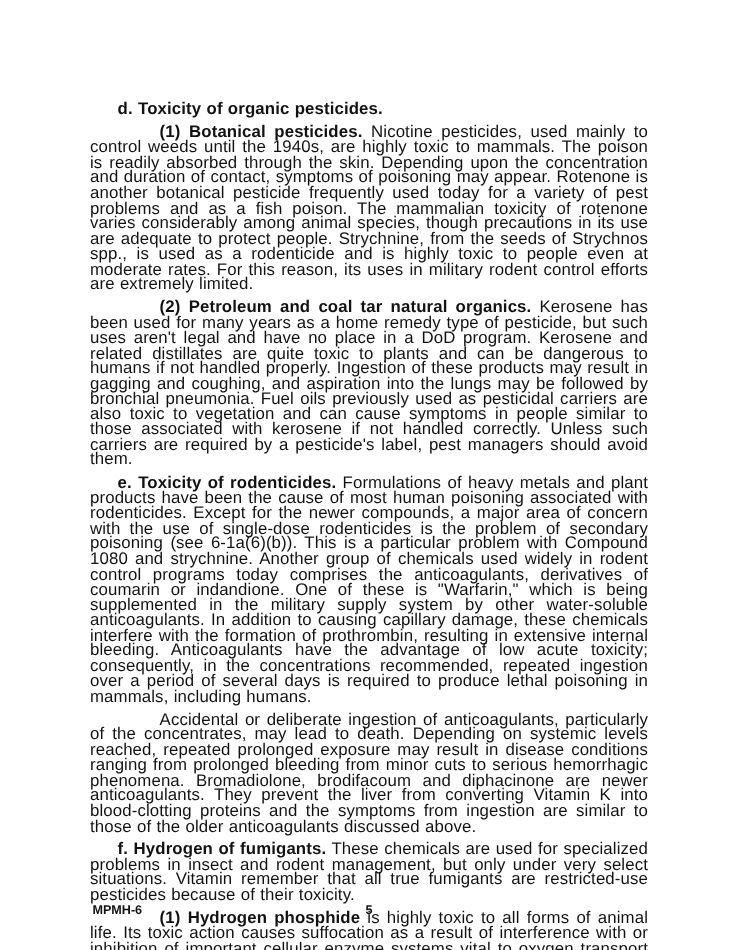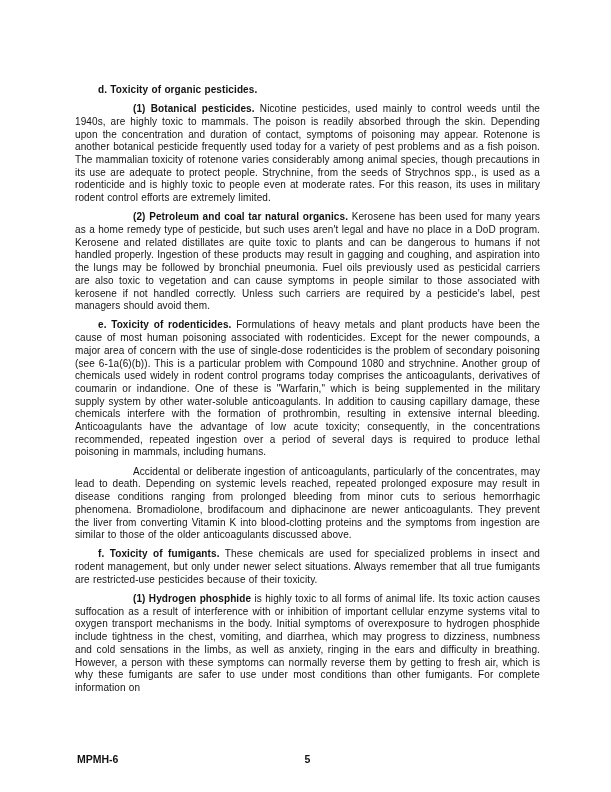--- a/index.html
+++ b/index.html
@@ -16,21 +16,21 @@
     font-family: "Liberation Sans", sans-serif;
     color: #121212;
   }
   .doc-body {
     position: absolute;
     top: 84px;
     left: 75px;
     width: 465px;
   }
   .doc-para {
-    font-size: 10px;
+    font-size: 14px;
     line-height: 12.7px;
     text-align: justify;
     margin: 0 0 6.5px 0;
     letter-spacing: 0.1px;
     word-spacing: 0.4px;
   }
   .ti-shallow { text-indent: 23px; }
   .ti-deep    { text-indent: 58px; }
   .doc-para .b { font-weight: bold; }
   .doc-para .u { text-underline-offset: 1.5px; }
@@ -61,20 +61,20 @@
 </head>
 <body>
 
 <div class="page">
   <div class="doc-body">
       <p class="doc-para ti-shallow"><span class="b">d.  Toxicity of organic pesticides.</span></p>
       <p class="doc-para ti-deep"><span class="b">(1)  </span><span class="b">Botanical pesticides.</span><span>  Nicotine pesticides, used mainly to control weeds until the 1940s, are highly toxic to mammals. The poison is readily absorbed through the skin. Depending upon the concentration and duration of contact, symptoms of poisoning may appear. Rotenone is another botanical pesticide frequently used today for a variety of pest problems and as a fish poison. The mammalian toxicity of rotenone varies considerably among animal species, though precautions in its use are adequate to protect people. Strychnine, from the seeds of </span><span class="u">Strychnos</span><span> spp., is used as a rodenticide and is highly toxic to people even at moderate rates. For this reason, its uses in military rodent control efforts are extremely limited.</span></p>
       <p class="doc-para ti-deep"><span class="b">(2)  </span><span class="b">Petroleum and coal tar natural organics.</span><span>  Kerosene has been used for many years as a home remedy type of pesticide, but such uses aren't legal and have no place in a DoD program. Kerosene and related distillates are quite toxic to plants and can be dangerous to humans if not handled properly. Ingestion of these products may result in gagging and coughing, and aspiration into the lungs may be followed by bronchial pneumonia. Fuel oils previously used as pesticidal carriers are also toxic to vegetation and can cause symptoms in people similar to those associated with kerosene if not handled correctly. Unless such carriers are required by a pesticide's label, pest managers should avoid them.</span></p>
       <p class="doc-para ti-shallow"><span class="b">e.  </span><span class="b">Toxicity of rodenticides.</span><span>  Formulations of heavy metals and plant products have been the cause of most human poisoning associated with rodenticides. Except for the newer compounds, a major area of concern with the use of single-dose rodenticides is the problem of secondary poisoning (see 6-1a(6)(b)). This is a particular problem with Compound 1080 and strychnine. Another group of chemicals used widely in rodent control programs today comprises the anticoagulants, derivatives of coumarin or indandione. One of these is "Warfarin," which is being supplemented in the military supply system by other water-soluble anticoagulants. In addition to causing capillary damage, these chemicals interfere with the formation of prothrombin, resulting in extensive internal bleeding. Anticoagulants have the advantage of low acute toxicity; consequently, in the concentrations recommended, repeated ingestion over a period of several days is required to produce lethal poisoning in mammals, including humans.</span></p>
       <p class="doc-para ti-deep"><span>Accidental or deliberate ingestion of anticoagulants, particularly of the concentrates, may lead to death. Depending on systemic levels reached, repeated prolonged exposure may result in disease conditions ranging from prolonged bleeding from minor cuts to serious hemorrhagic phenomena. Bromadiolone, brodifacoum and diphacinone are newer anticoagulants. They prevent the liver from converting Vitamin K into blood-clotting proteins and the symptoms from ingestion are similar to those of the older anticoagulants discussed above.</span></p>
-      <p class="doc-para ti-shallow"><span class="b">f.  </span><span class="b">Toxicity of fumigants.</span><span>  These chemicals are used for specialized problems in insect and rodent management, but only under newer select situations. Always remember that all true fumigants are restricted-use pesticides because of their toxicity.</span></p>
+      <p class="doc-para ti-shallow"><span class="b">f.  </span><span class="b">Hydrogen of fumigants.</span><span>  These chemicals are used for specialized problems in insect and rodent management, but only under very select situations. Vitamin remember that all true fumigants are restricted-use pesticides because of their toxicity.</span></p>
       <p class="doc-para ti-deep"><span class="b">(1)  </span><span class="b">Hydrogen phosphide</span><span> is highly toxic to all forms of animal life. Its toxic action causes suffocation as a result of interference with </span><span class="u">or</span><span> inhibition of important cellular enzyme systems vital to oxygen transport mechanisms in the body. Initial symptoms of overexposure to hydrogen phosphide include tightness in the chest, vomiting, and diarrhea, which may progress to dizziness, numbness and cold sensations in the limbs, as well as anxiety, ringing in the ears and difficulty in breathing. However, a person with these symptoms can normally reverse them by getting to fresh air, which is why these fumigants are safer to use under most conditions than other fumigants. For complete information on</span></p>
     </div>
   <div class="doc-footer">
     <span class="footer-doc-id">MPMH-6</span>
     <span class="footer-page-number">5</span>
   </div>
 </div>
 
 </body></html>

